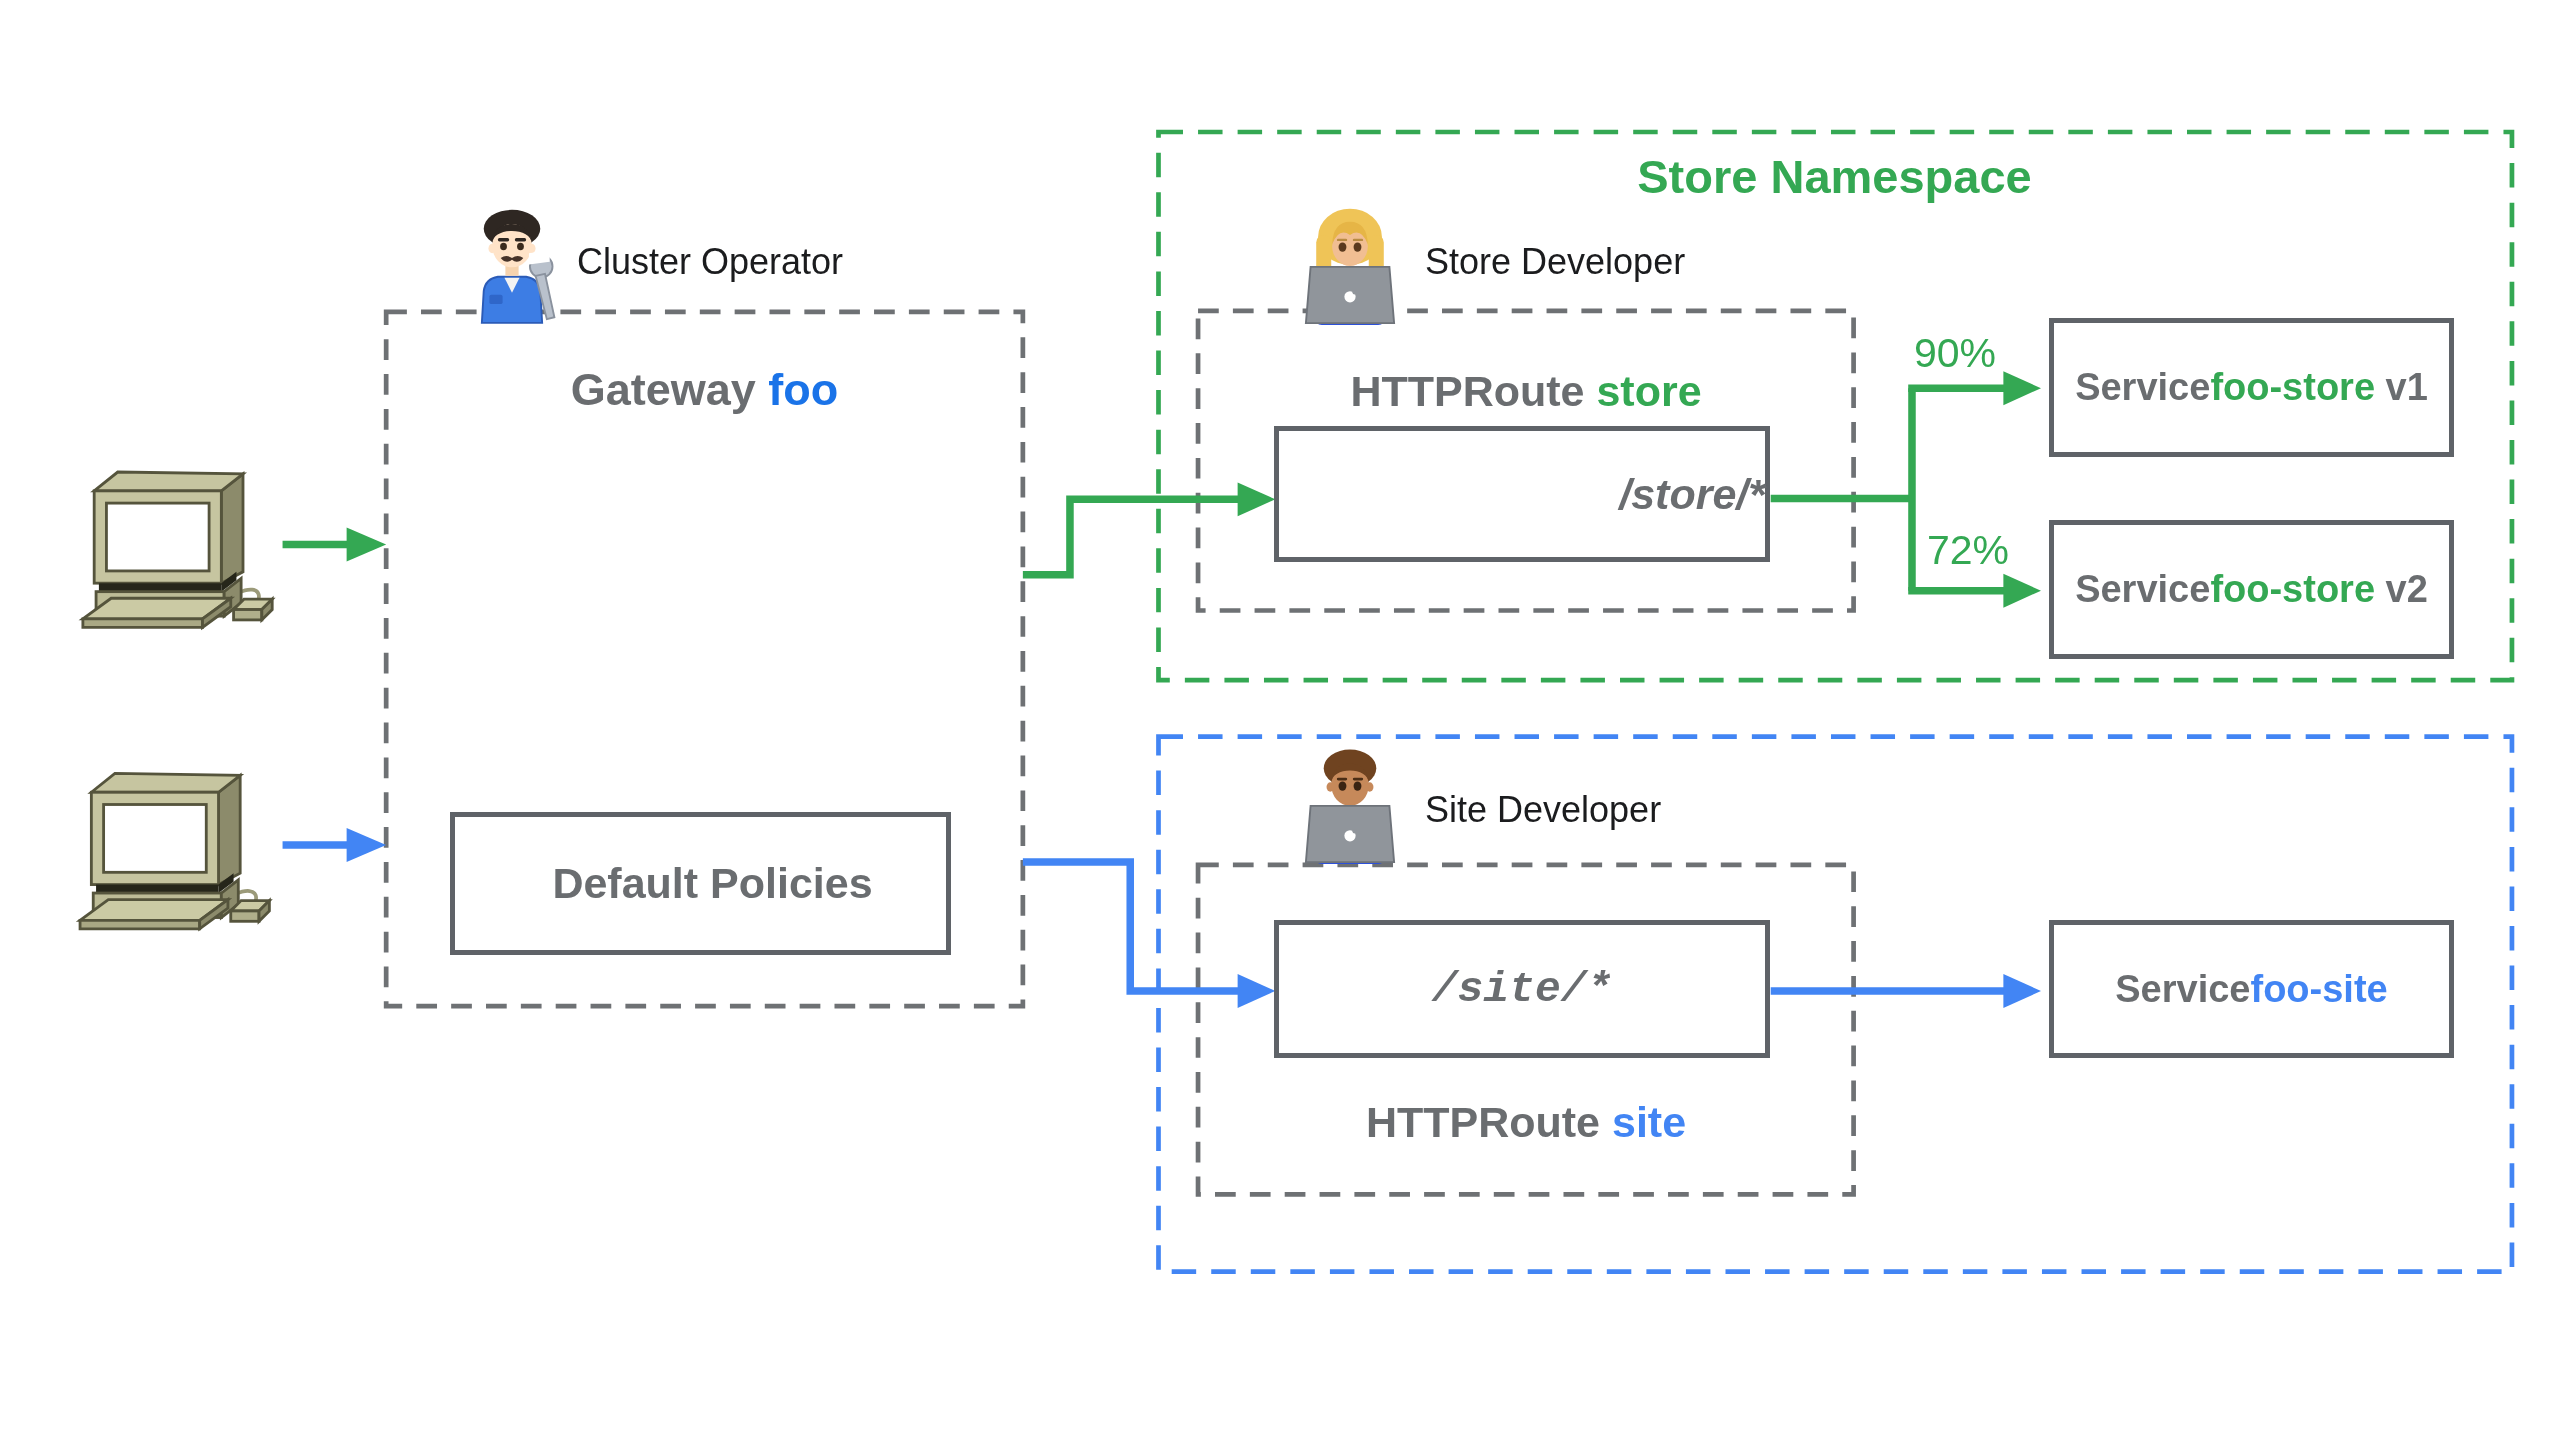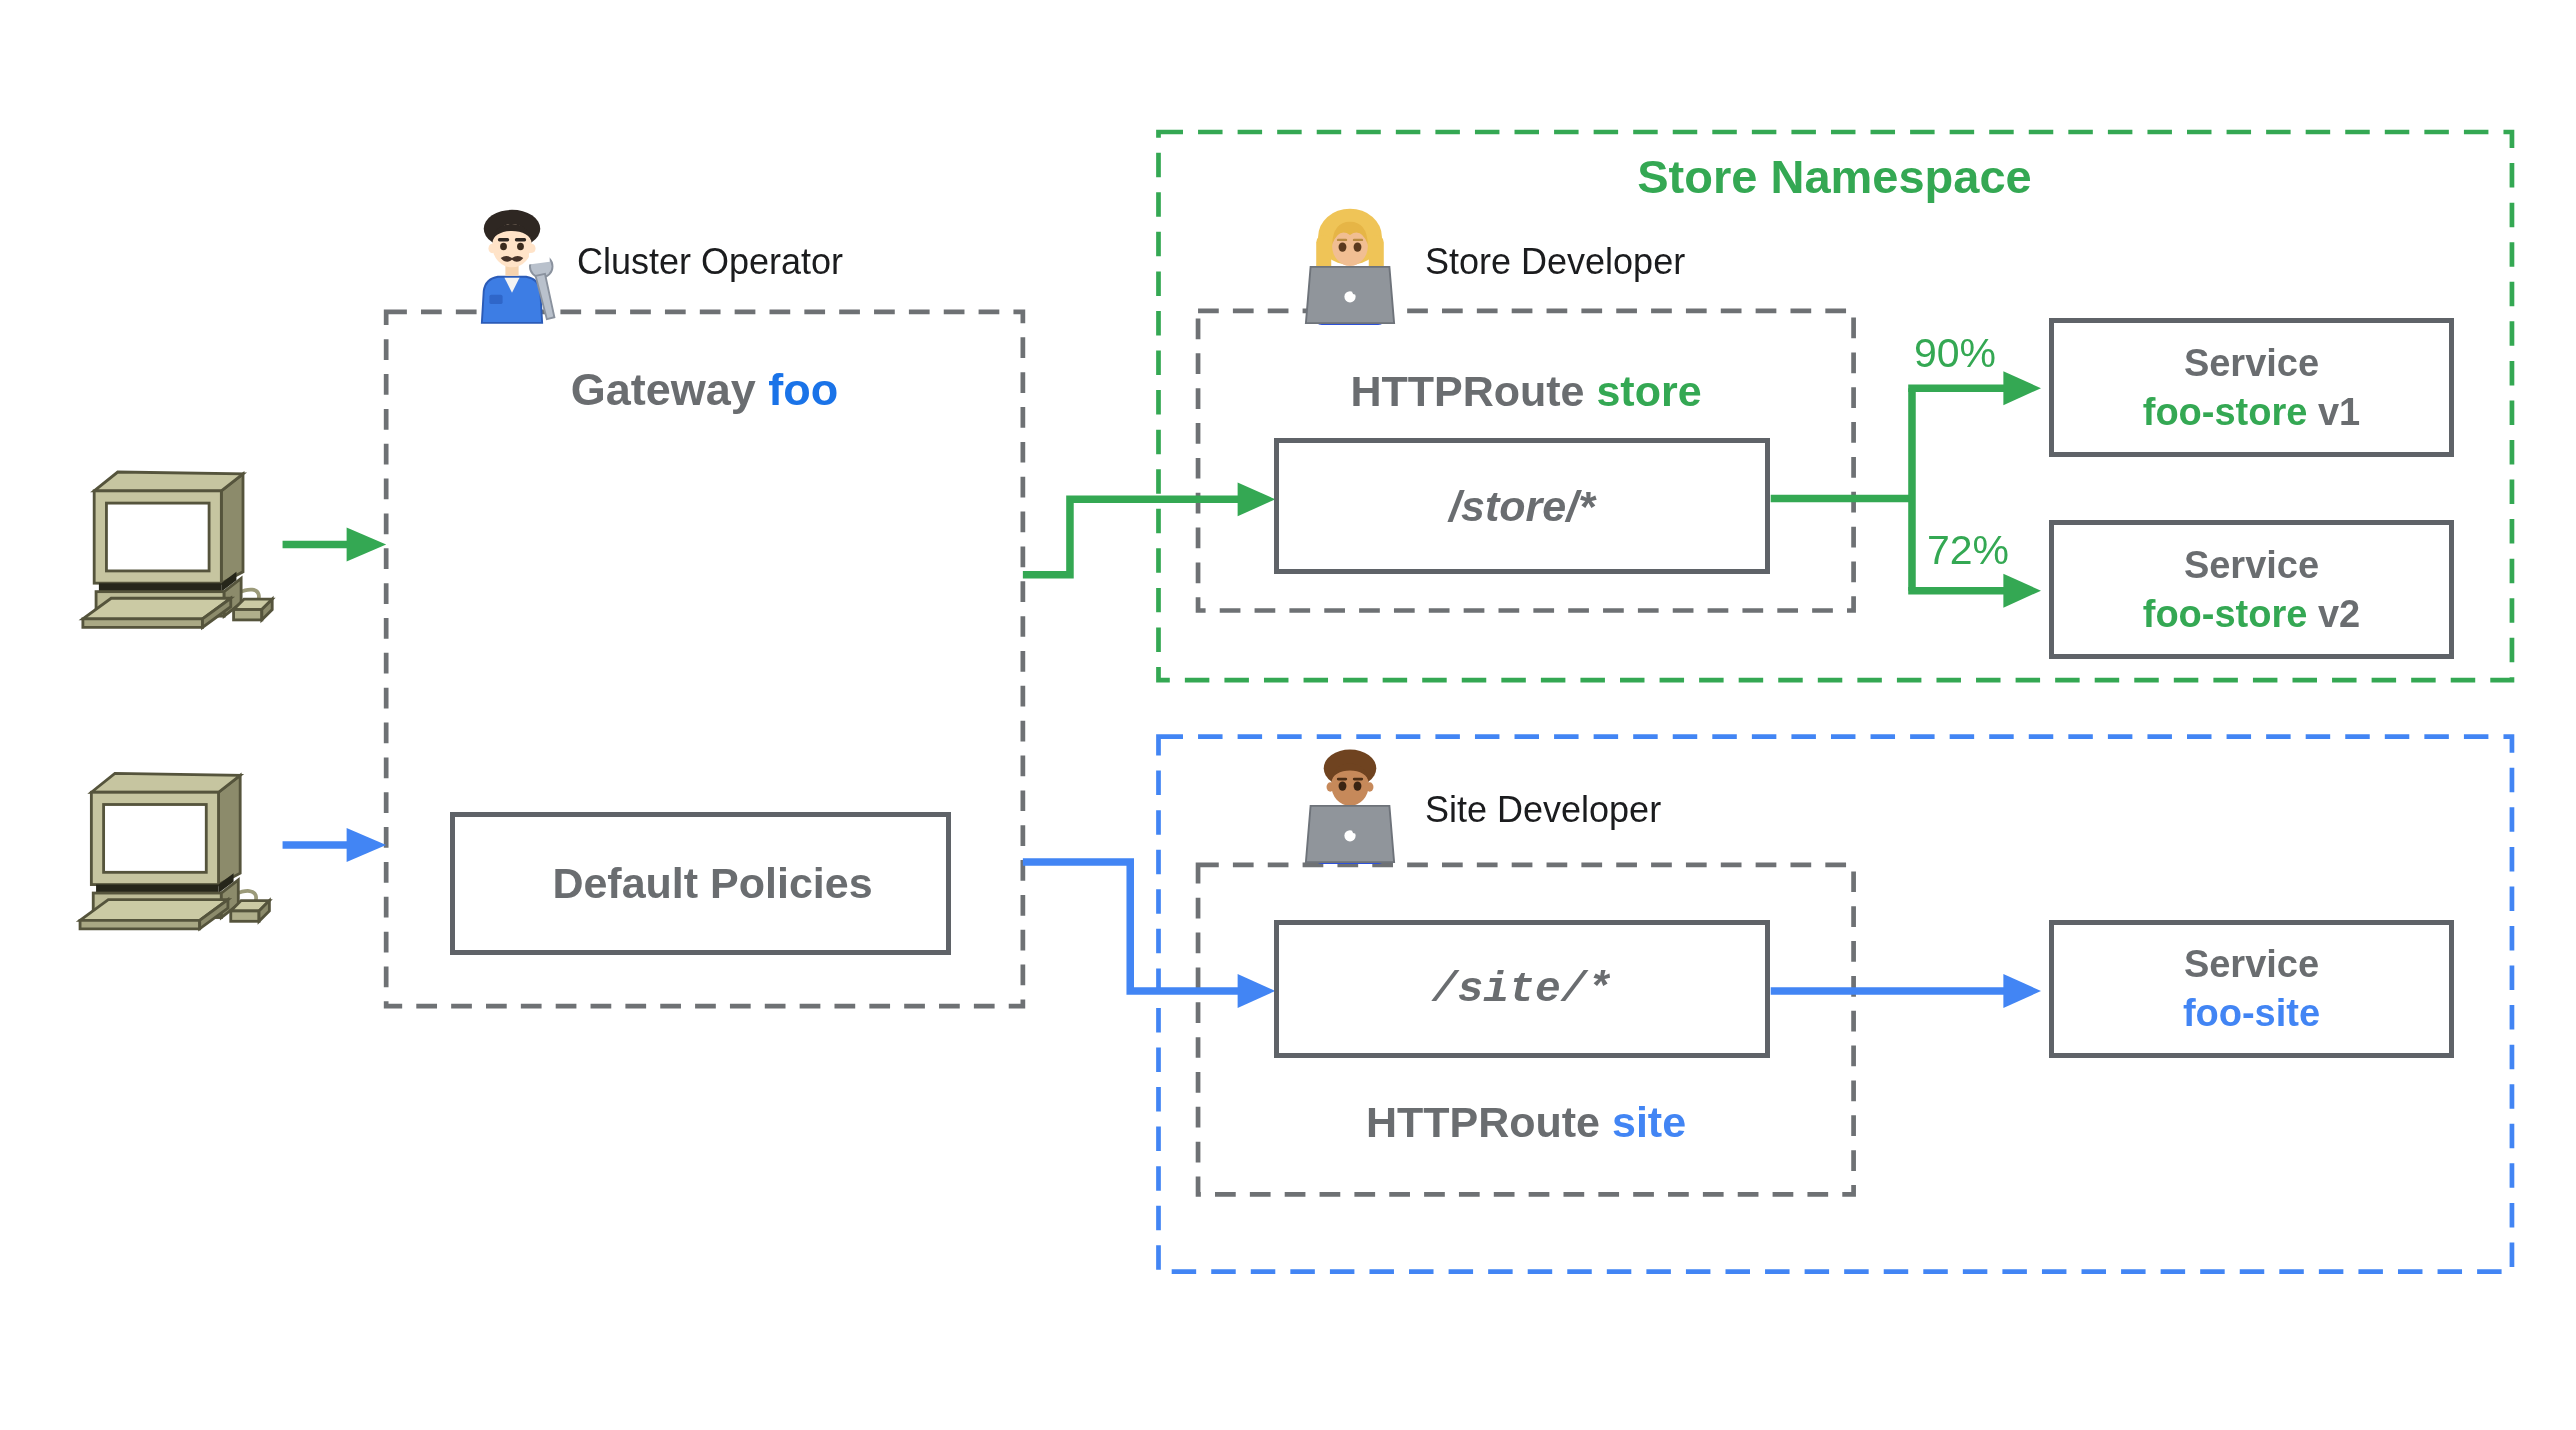--- a/index.html
+++ b/index.html
@@ -20,21 +20,21 @@
   .ln-green{stroke:var(--green);}
   .ln-blue{stroke:var(--blue);}
   .hd-green{fill:var(--green);stroke:none;}
   .hd-blue{fill:var(--blue);stroke:none;}
   .dash-gray{fill:none;stroke:#6e7174;stroke-width:5;stroke-dasharray:22 15;}
   .dash-green{fill:none;stroke:var(--green);stroke-width:5;stroke-dasharray:26 16;}
   .dash-blue{fill:none;stroke:var(--blue);stroke-width:5;stroke-dasharray:26 16;}
 
   .box{
     position:absolute;z-index:2;background:#ffffff;border:5.7px solid var(--border-gray);
-    display:flex;flex-direction:column;align-items:center;justify-content:center;
+    display:flex;flex-direction:row;align-items:center;justify-content:center;
     text-align:center;color:var(--text-gray);font-weight:bold;box-sizing:border-box;
   }
   .box-title{font-size:43px;line-height:53px;white-space:nowrap;}
   .box-sub{font-size:43px;line-height:53px;font-weight:normal;font-style:italic;white-space:nowrap;}
   .path-text{font-size:43px;font-style:italic;white-space:nowrap;}
   .svc-line{font-size:38px;line-height:49px;white-space:nowrap;}
   .name-green{color:var(--green);}
   .name-blue{color:var(--blue);}
 
   .lbl{position:absolute;z-index:4;white-space:nowrap;}
@@ -175,21 +175,21 @@
     <span>HTTPRoute </span><span class="name-blue">site</span>
   </div>
 
   <div class="lbl pct" style="left:1901px;top:330px;width:108px;">90%</div>
   <div class="lbl pct" style="left:1914px;top:527px;width:108px;">72%</div>
 
   <div class="box" style="left:450px;top:812px;width:501px;height:143px;padding-left:24px;">
     <div class="box-title">Default Policies</div>
   </div>
 
-  <div class="box" style="left:1274px;top:438px;width:496px;height:136px;">
+  <div class="box" style="left:1274px;top:426px;width:496px;height:136px;justify-content:flex-end;">
     <div class="path-text">/store/*</div>
   </div>
   <div class="box" style="left:1274px;top:920px;width:496px;height:138px;font-family:Liberation Mono, monospace;">
     <div class="path-text">/site/*</div>
   </div>
 
   <div class="box" style="left:2049px;top:318px;width:405px;height:139px;">
     <div class="svc-line">Service</div>
     <div class="svc-line"><span class="name-green">foo-store</span><span> v1</span></div>
   </div>

